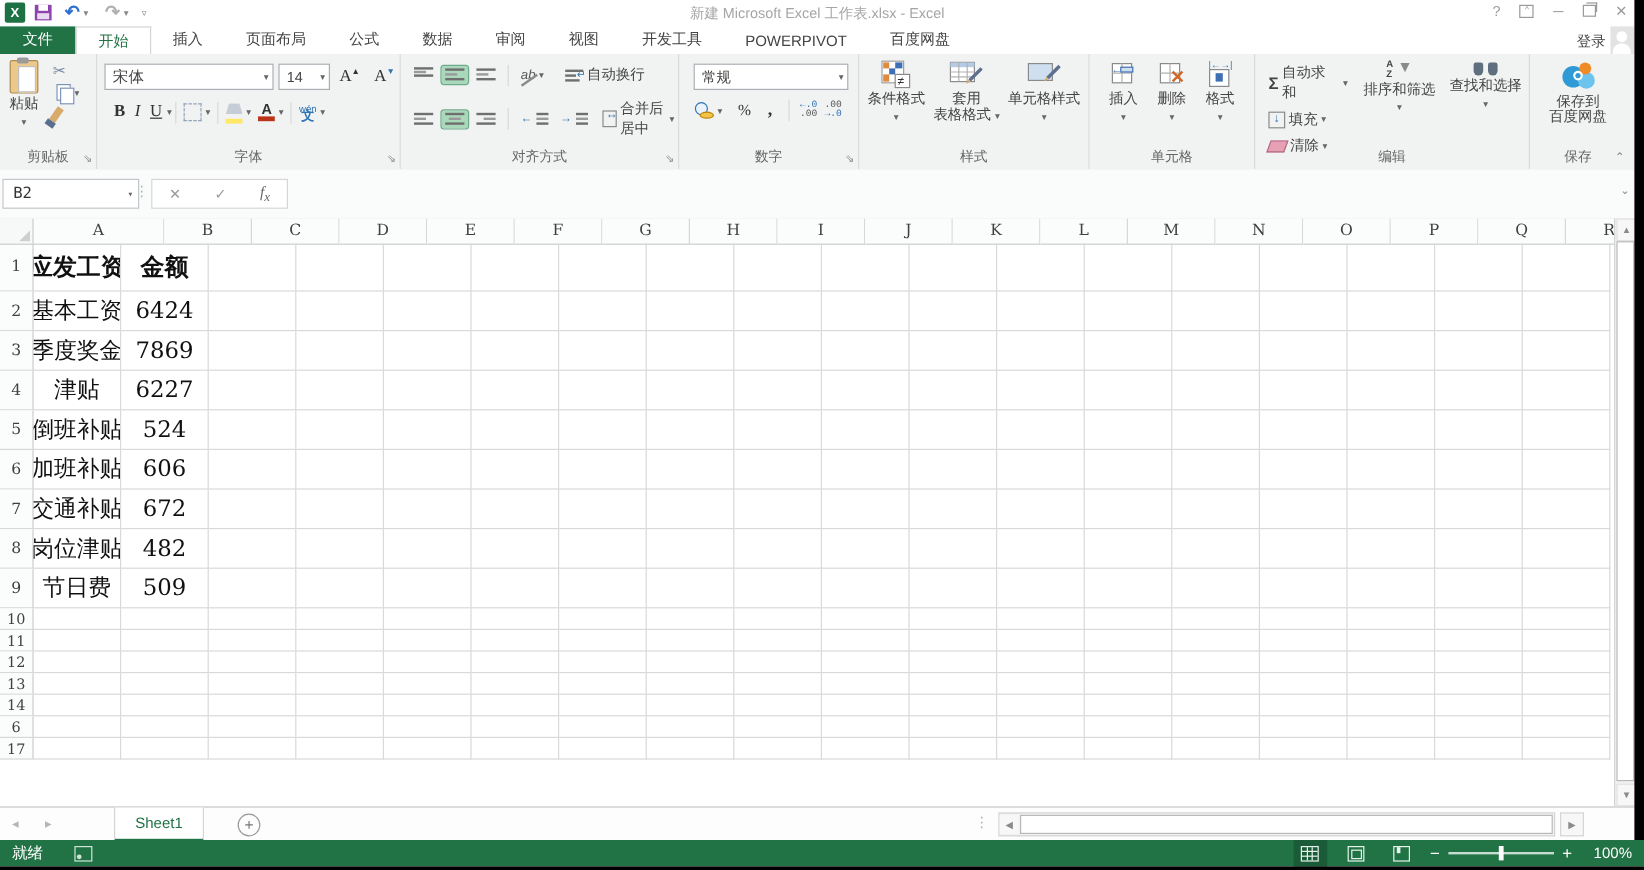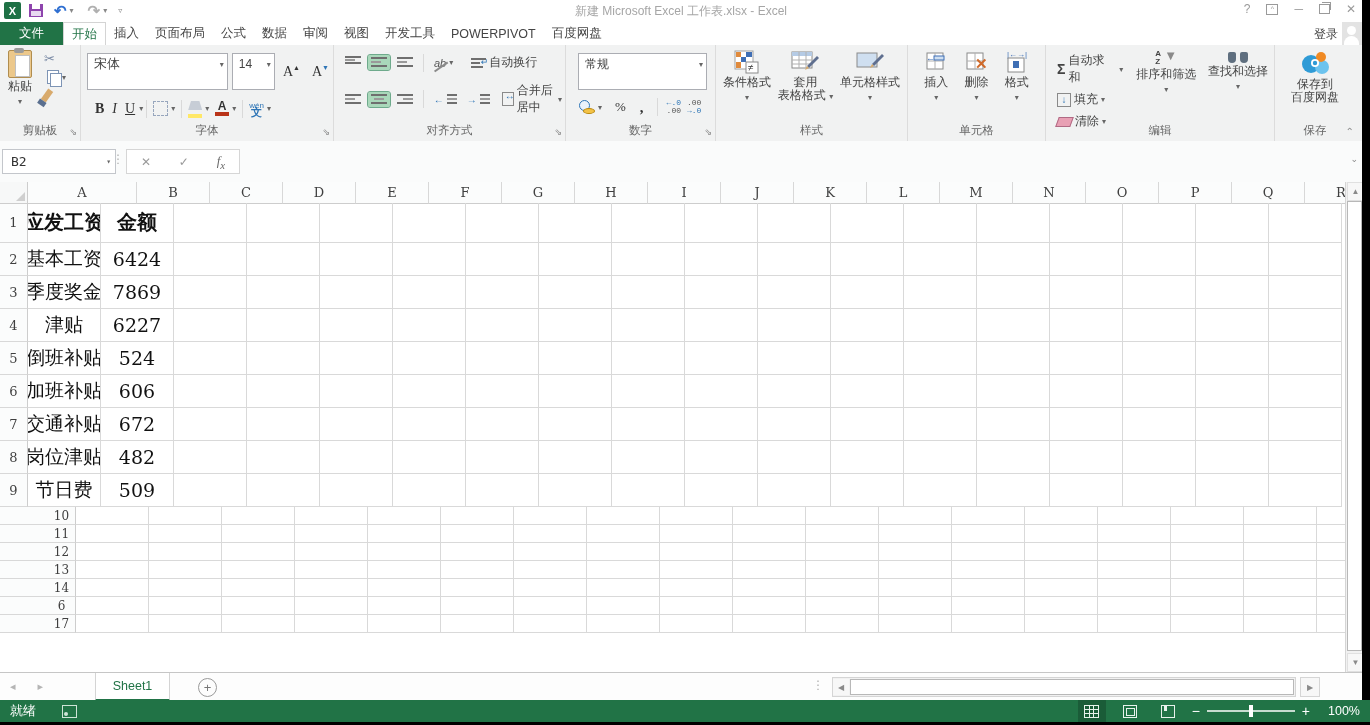--- a/index.html
+++ b/index.html
@@ -19,21 +19,21 @@
   .qat-dd{color:#888;font-size:8px;}
   .title-text{position:absolute;left:0;right:0;top:3px;text-align:center;color:#a6a6a6;font-size:12px;}
   .winctl{position:absolute;right:6px;top:2px;display:flex;gap:16px;color:#9a9a9a;font-size:12px;align-items:center;}
   .winctl span{cursor:default;}
   .restore-ic{display:inline-block;width:9px;height:8px;border:1px solid #9a9a9a;position:relative;}
   .restore-ic:before{content:"";position:absolute;left:2px;top:-3px;width:8px;height:7px;border:1px solid #9a9a9a;border-bottom:none;border-left:none;}
   .ribdisp-ic{display:inline-block;width:10px;height:9px;border:1px solid #9a9a9a;text-align:center;font-size:7px;line-height:8px;color:#9a9a9a;}
   
   #tabrow{left:0;top:22px;width:1362px;height:23px;background:#fff;}
   .tabs{display:flex;height:23px;align-items:stretch;}
-  .tab{padding:0 8px;display:flex;align-items:center;font-size:12.5px;color:#444;cursor:pointer;}
+  .tab{padding:0 18px;display:flex;align-items:center;font-size:12.5px;color:#444;cursor:pointer;}
   .tab-file{background:#217346;color:#fff;padding:0 19px;}
   .tab-active{background:#fff;border:1px solid #d4d4d4;border-bottom:none;color:#217346;}
   .signin{position:absolute;right:24px;top:4px;color:#444;}
   .avatar-box{position:absolute;right:0;top:0;width:20px;height:23px;background:#e3e3e3;}
   .avatar-box:before{content:"";position:absolute;left:5px;top:4px;width:9px;height:9px;border-radius:50%;background:#fff;}
   .avatar-box:after{content:"";position:absolute;left:2px;top:14px;width:15px;height:9px;border-radius:8px 8px 0 0;background:#fff;}
   
   #ribbon{left:0;top:45px;width:1362px;height:96px;background:#f1f2f2;border-bottom:1px solid #d5d5d5;display:flex;}
   .rgroup{position:relative;border-right:1px solid #dcdcdc;height:96px;flex:none;}
   .rg-label{position:absolute;left:0;right:0;bottom:3px;text-align:center;color:#666;font-size:11.5px;}
@@ -46,21 +46,21 @@
   .paste-ic{width:22px;height:26px;background:#ecc88b;border:1px solid #b08d4f;border-radius:2px;position:relative;}
   .paste-ic:before{content:"";position:absolute;left:5px;top:-3px;width:10px;height:5px;background:#9b9b9b;border-radius:2px;}
   .paste-ic:after{content:"";position:absolute;left:6px;top:4px;width:13px;height:20px;background:#fff;border:1px solid #c0c0c0;}
   .mini-col{display:flex;flex-direction:column;gap:4px;margin-left:4px;margin-top:8px;}
   .copy-ic{display:inline-block;width:10px;height:12px;border:1px solid #7d94b5;background:#fff;position:relative;}
   .copy-ic:before{content:"";position:absolute;left:2px;top:2px;width:10px;height:12px;border:1px solid #7d94b5;background:#fff;}
   .brush-ic{display:inline-block;width:6px;height:13px;background:#d8aa6c;position:relative;transform:rotate(35deg);}
   .brush-ic:before{content:"";position:absolute;left:-1px;bottom:-5px;width:8px;height:5px;background:#5a6f8f;}
   
   .combo{background:#fff;border:1px solid #abadb3;height:20px;display:flex;align-items:center;
-         padding:0 3px 15px 6px;justify-content:space-between;cursor:pointer;}
+         padding:0 3px 0 6px;justify-content:space-between;cursor:pointer;}
   .cmb-arr{color:#666;font-size:8px;margin-left:4px;}
   .fbtn{font-family:"Liberation Serif",serif;font-size:14px;color:#333;cursor:pointer;padding:0 4px;}
   .group-sep{width:1px;height:18px;background:#d9d9d9;margin:0 3px;}
   .bordbox{display:inline-block;width:13px;height:13px;border:1px dashed #97a6bd;}
   .fillb{display:inline-block;width:14px;height:9px;background:#c7cdd6;clip-path:polygon(20% 0,80% 0,100% 100%,0 100%);position:relative;}
   .colorbar{display:block;width:14px;height:4px;margin-top:1px;}
   .wen{display:inline-block;text-align:center;line-height:7px;}
   .wen .py{display:block;font-size:8px;color:#2e75b6;}
   .wen .hz{display:block;font-size:11px;color:#2e75b6;font-weight:bold;}
   
@@ -126,21 +126,21 @@
   .chrow{display:flex;height:21px;}
   .corner{width:27px;height:21px;background:#f7f8f8;border-right:1px solid #cdcdcd;border-bottom:1px solid #cdcdcd;position:relative;flex:none;}
   .corner:after{content:"";position:absolute;right:2px;bottom:2px;border-left:9px solid transparent;border-bottom:9px solid #cfcfcf;}
   .colhdr{width:72px;height:21px;flex:none;background:#fbfcfc;border-right:1px solid #d8d8d8;border-bottom:1px solid #cdcdcd;
           font-family:"DejaVu Serif",serif;font-size:13px;color:#3f3f3f;display:flex;align-items:center;justify-content:center;}
   .colA{width:108px;}
   .grow{display:flex;}
   .rowhdr{width:27px;flex:none;background:#fbfcfc;border-right:1px solid #cdcdcd;border-bottom:1px solid #d8d8d8;
           font-family:"DejaVu Serif",serif;color:#3f3f3f;display:flex;align-items:center;justify-content:center;}
   .h40{height:40px;} .h33{height:33px;} .h18{height:18px;}
-  .h40 .rowhdr,.h33 .rowhdr{font-size:13px;} .h18 .rowhdr{font-size:12px;padding-left:48px;}
+  .h40 .rowhdr,.h33 .rowhdr{font-size:13px;} .h18 .rowhdr{font-size:12px;}
   .cell{width:72px;flex:none;border-right:1px solid #d9d9d9;border-bottom:1px solid #d9d9d9;
         font-family:"DejaVu Serif",serif;font-size:19px;color:#111;
         display:flex;align-items:center;justify-content:center;overflow:hidden;white-space:nowrap;}
   .hdrrow{font-weight:bold;font-size:20px;}
   
   #vscroll{left:1345px;top:182px;width:17px;height:490px;background:#f1f1f1;border-left:1px solid #d5d5d5;}
   .vs-up,.vs-dn{position:absolute;left:1px;width:15px;height:17px;background:#f7f7f7;color:#8a8a8a;font-size:8px;
          display:flex;align-items:center;justify-content:center;border:1px solid #e0e0e0;}
   .vs-up{top:0;} .vs-dn{bottom:0;}
   .vs-thumb{position:absolute;left:1px;top:19px;width:13px;height:448px;background:#fff;border:1px solid #b8b8b8;}

